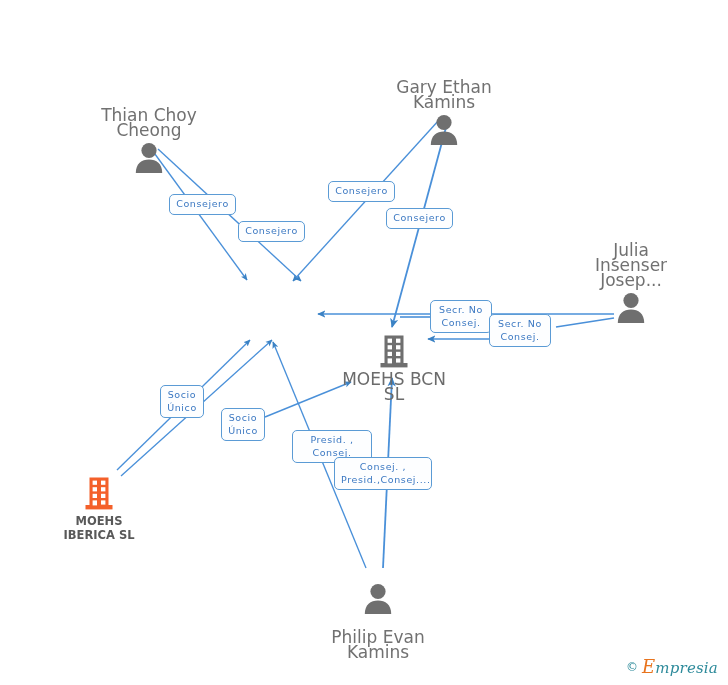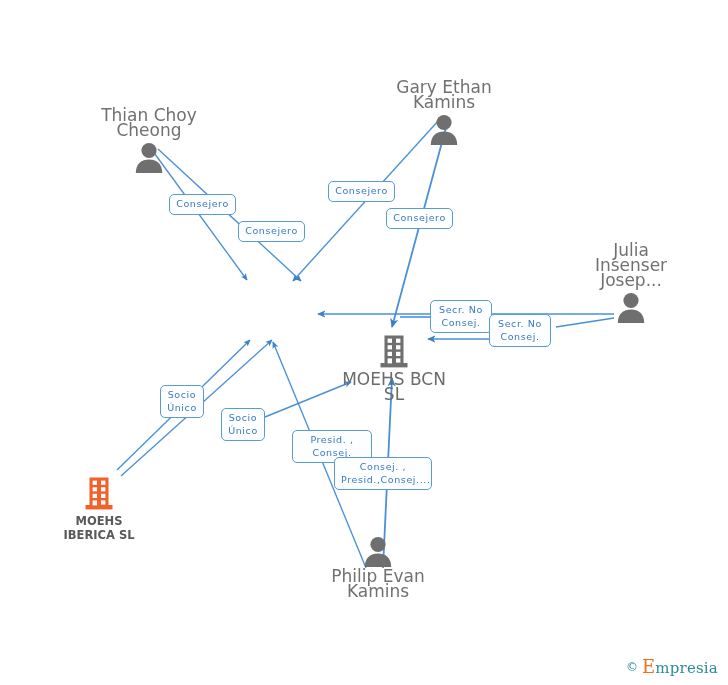--- a/index.html
+++ b/index.html
@@ -60,21 +60,21 @@
 
   
   #watermark{
     position:absolute;right:10px;bottom:8px;
     display:flex;align-items:center;gap:4px;
     font-size:13px;
   }
   #watermark .copy{color:#2e8b9b;font-size:12px;}
   #watermark .brand{
     font-family:"DejaVu Serif","Liberation Serif",serif;
-    font-size:15px;color:#2e8b9b;letter-spacing:.2px;
+    font-style:italic;font-size:15px;color:#2e8b9b;letter-spacing:.2px;
   }
   #watermark .brand .lead{color:#e8741e;font-size:18px;}
 </style>
 </head>
 <body>
 
 <div id="graph">
 
   <svg id="edges" viewBox="0 0 728 685" xmlns="http://www.w3.org/2000/svg">
     <defs>
@@ -131,21 +131,21 @@
   <div class="node person" style="left:631px;top:243px;">
     <div class="cap cap-above">Julia
 Insenser
 Josep...</div>
     <svg class="glyph" width="30" height="32" viewBox="0 0 30 32">
       <circle cx="15" cy="9.5" r="7.6" fill="#6f6f6f"></circle>
       <path d="M1.8,32 C1.8,22.8 7.6,18.6 15,18.6 C22.4,18.6 28.2,22.8 28.2,32 Z" fill="#6f6f6f"></path>
     </svg>
   </div>
 
-  <div class="node person" style="left:378px;top:535px;">
+  <div class="node person" style="left:378px;top:582px;gap:14px;">
     <svg class="glyph" width="30" height="32" viewBox="0 0 30 32">
       <circle cx="15" cy="9.5" r="7.6" fill="#6f6f6f"></circle>
       <path d="M1.8,32 C1.8,22.8 7.6,18.6 15,18.6 C22.4,18.6 28.2,22.8 28.2,32 Z" fill="#6f6f6f"></path>
     </svg>
     <div class="cap cap-below">Philip Evan
 Kamins</div>
   </div>
 
 
   <div class="node company" style="left:394px;top:334px;">

